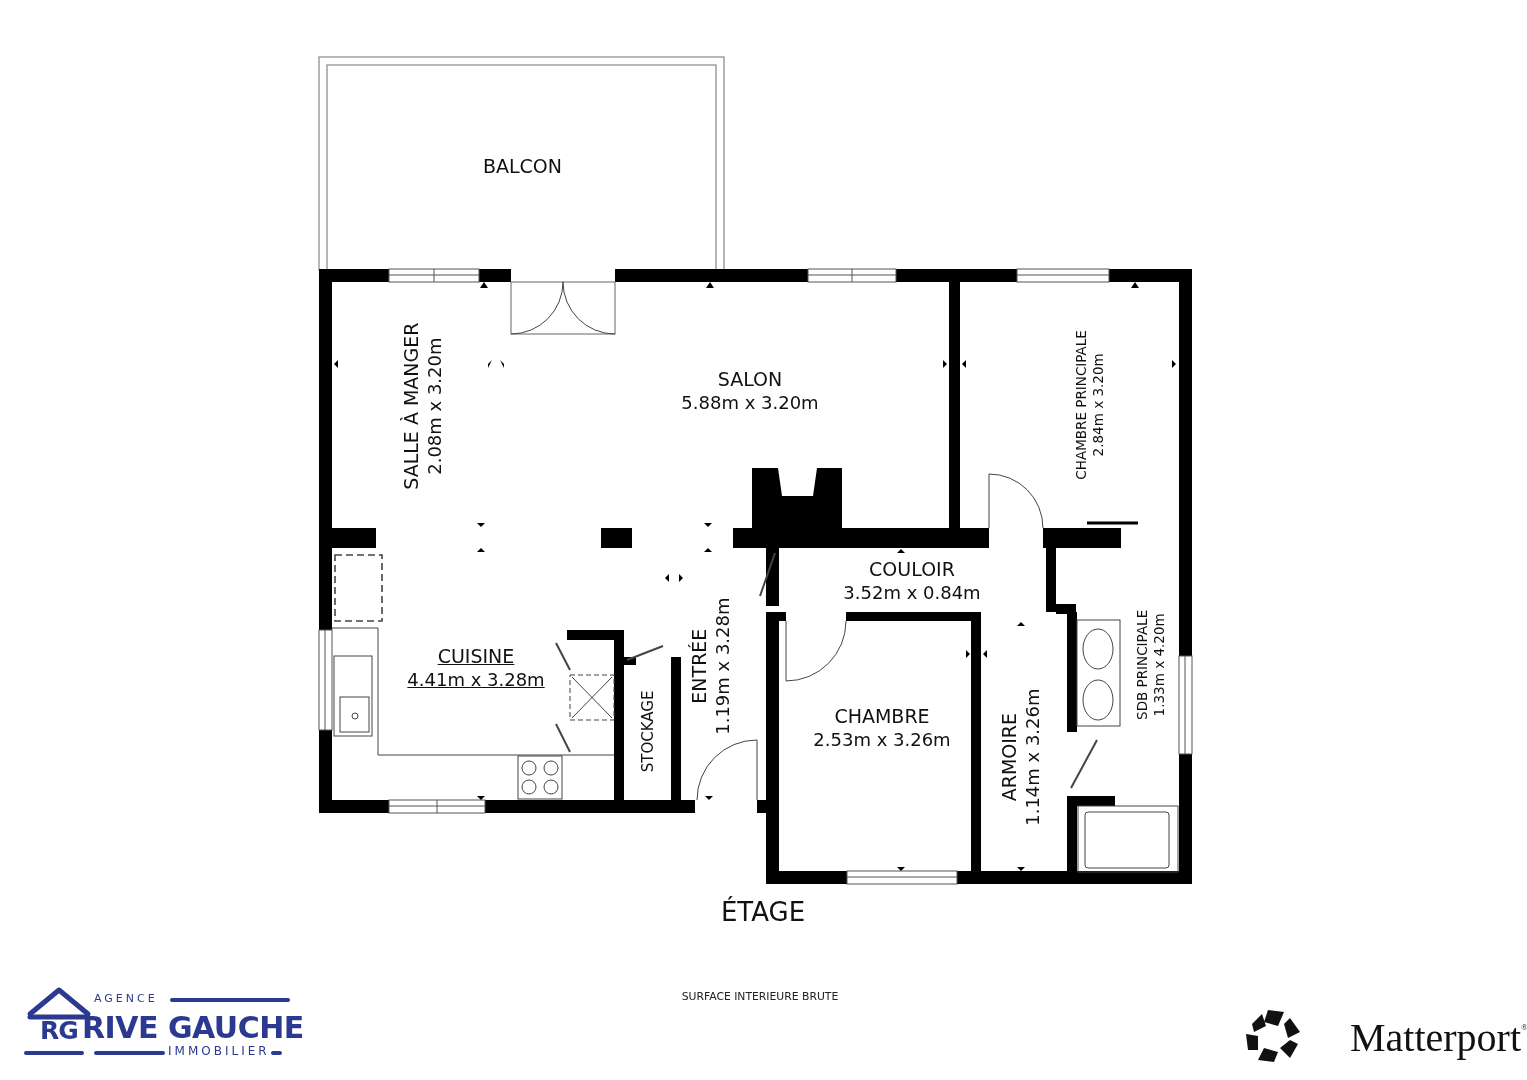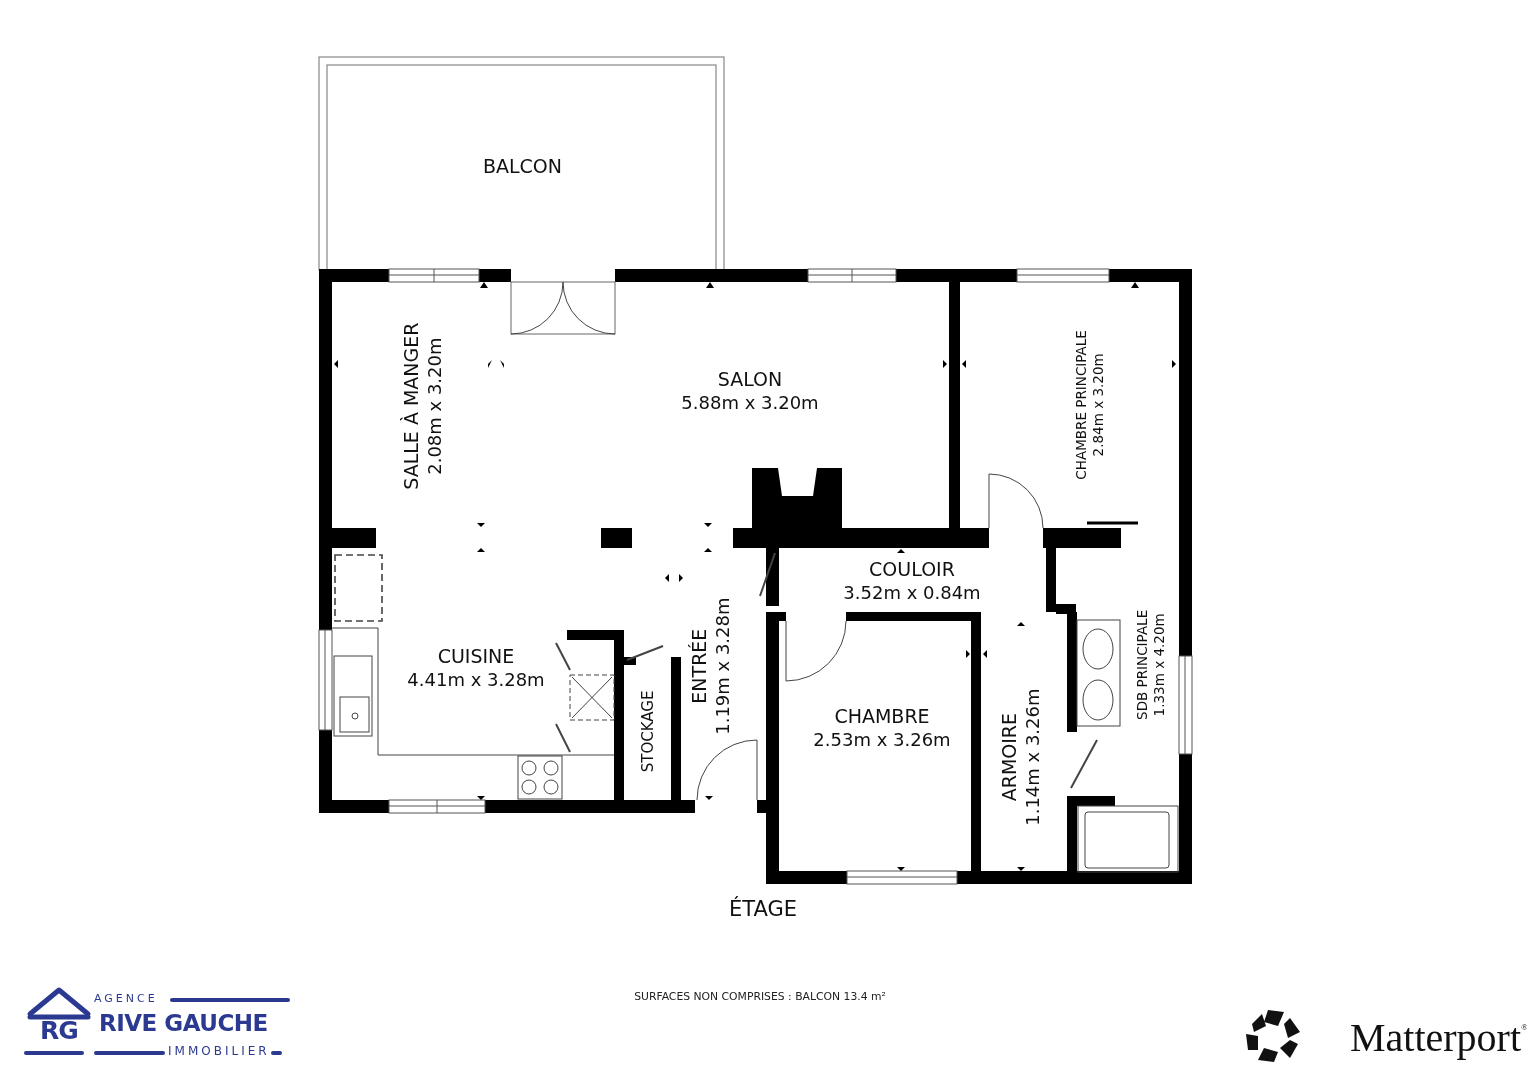--- a/index.html
+++ b/index.html
@@ -3,21 +3,21 @@
 <meta charset="utf-8">
 <style>
   html, body { margin: 0; padding: 0; background: #ffffff; }
   body { width: 1527px; height: 1080px; position: relative; overflow: hidden; font-family: "DejaVu Sans", sans-serif; color: #111; }
   #plan { position: absolute; left: 0; top: 0; width: 1527px; height: 1080px; }
   .lbl { position: absolute; text-align: center; white-space: nowrap; color: #111; line-height: 1.25; }
   .lbl .name { font-size: 19px; display: block; }
   .lbl .dim { font-size: 18px; display: block; }
   .lbl.small .name, .lbl.small .dim { font-size: 13.5px; }
   .vert { transform-origin: center center; transform: rotate(-90deg); }
-  #floor-label { position: absolute; left: 700px; top: 897px; width: 126px; text-align: center; font-size: 21px; }
+  #floor-label { position: absolute; left: 700px; top: 897px; width: 126px; text-align: center; font-size: 26px; }
   #footer-info { position: absolute; left: 470px; top: 990px; width: 580px; text-align: center; font-size: 10.8px; line-height: 13.6px; color: #222; }
   #footer-info .disclaimer { color: #777; }
   #logo-rg { position: absolute; left: 18px; top: 982px; width: 270px; height: 80px; }
   #logo-mp { position: absolute; left: 1244px; top: 1008px; width: 270px; height: 56px; }
   .rg-text { position: absolute; font-family: "DejaVu Sans", sans-serif; color: #2b3990; font-weight: bold; white-space: nowrap; }
   .mp-text { position: absolute; left: 70px; top: 6px; font-family: "Liberation Serif", serif; font-size: 40px; color: #111; white-space: nowrap; margin-left: 36px; }
   .mp-reg { font-size: 9px; vertical-align: top; position: relative; top: 8px; }
 </style>
 </head>
 <body>
@@ -191,21 +191,21 @@
 <div class="lbl small vert" style="left:1000px;top:388px;width:180px;">
   <span class="name">CHAMBRE PRINCIPALE</span>
   <span class="dim">2.84m x 3.20m</span>
 </div>
 
 <div class="lbl" style="left:812px;top:558px;width:200px;">
   <span class="name">COULOIR</span>
   <span class="dim">3.52m x 0.84m</span>
 </div>
 
-<div class="lbl" style="left:376px;top:645px;width:200px;">
+<div class="lbl" style="left:376px;top:645px;width:200px;text-decoration:underline;">
   <span class="name">CUISINE</span>
   <span class="dim">4.41m x 3.28m</span>
 </div>
 
 <div class="lbl vert" style="left:588px;top:722px;width:120px;font-size:14px;">
   <span class="name" style="font-size:15px;">STOCKAGE</span>
 </div>
 
 <div class="lbl vert" style="left:621px;top:643px;width:180px;">
   <span class="name">ENTRÉE</span>
@@ -223,39 +223,39 @@
 </div>
 
 <div class="lbl small vert" style="left:1086px;top:648px;width:130px;">
   <span class="name">SDB PRINCIPALE</span>
   <span class="dim">1.33m x 4.20m</span>
 </div>
 
 <div id="floor-label">ÉTAGE</div>
 
 <div id="footer-info">
-  <div>SURFACES NON COMPRISES :  BALCON 13.4 m²</div>
+  <div>SURFACE INTERIEURE BRUTE</div>
 </div>
 
 <div id="logo-rg">
   <svg width="70" height="40" style="position:absolute;left:6px;top:2px;" viewBox="0 0 70 40">
     <polyline points="6,30 35,6 64,30" fill="none" stroke="#2b3990" stroke-width="5" stroke-linejoin="round" stroke-linecap="round"></polyline>
     <line x1="6" y1="33" x2="64" y2="33" stroke="#2b3990" stroke-width="5" stroke-linecap="round"></line>
   </svg>
   <span class="rg-text" style="left:22px;top:34px;font-size:25px;letter-spacing:-1px;">RG</span>
   <svg width="270" height="10" style="position:absolute;left:0;top:66px;" viewBox="0 0 270 10">
     <line x1="8" y1="5" x2="64" y2="5" stroke="#2b3990" stroke-width="4" stroke-linecap="round"></line>
     <line x1="78" y1="5" x2="145" y2="5" stroke="#2b3990" stroke-width="4" stroke-linecap="round"></line>
     <line x1="255" y1="5" x2="262" y2="5" stroke="#2b3990" stroke-width="4" stroke-linecap="round"></line>
   </svg>
   <span class="rg-text" style="left:76px;top:10px;font-size:11px;font-weight:normal;letter-spacing:3px;">AGENCE</span>
   <svg width="120" height="6" style="position:absolute;left:152px;top:15px;">
       <line x1="2" y1="3" x2="118" y2="3" stroke="#2b3990" stroke-width="4" stroke-linecap="round"></line>
     </svg>
-  <span class="rg-text" style="left:81px;top:28px;font-size:23px;letter-spacing:-0.5px;">RIVE GAUCHE</span>
+  <span class="rg-text" style="left:64px;top:28px;font-size:30px;letter-spacing:-0.5px;">RIVE GAUCHE</span>
   <span class="rg-text" style="left:150px;top:62px;font-size:12px;font-weight:normal;letter-spacing:3px;">IMMOBILIER</span>
 </div>
 
 <div id="logo-mp">
   <svg width="58" height="56" viewBox="0 0 58 56" style="position:absolute;left:0;top:0;">
     <polygon points="24,2 40,4 34,18 20,14" fill="#111"></polygon>
     <polygon points="46,10 56,24 44,30 40,16" fill="#111"></polygon>
     <polygon points="54,36 46,50 36,40 46,32" fill="#111"></polygon>
     <polygon points="30,54 14,52 20,40 34,44" fill="#111"></polygon>
     <polygon points="4,42 2,26 14,28 14,42" fill="#111"></polygon>

